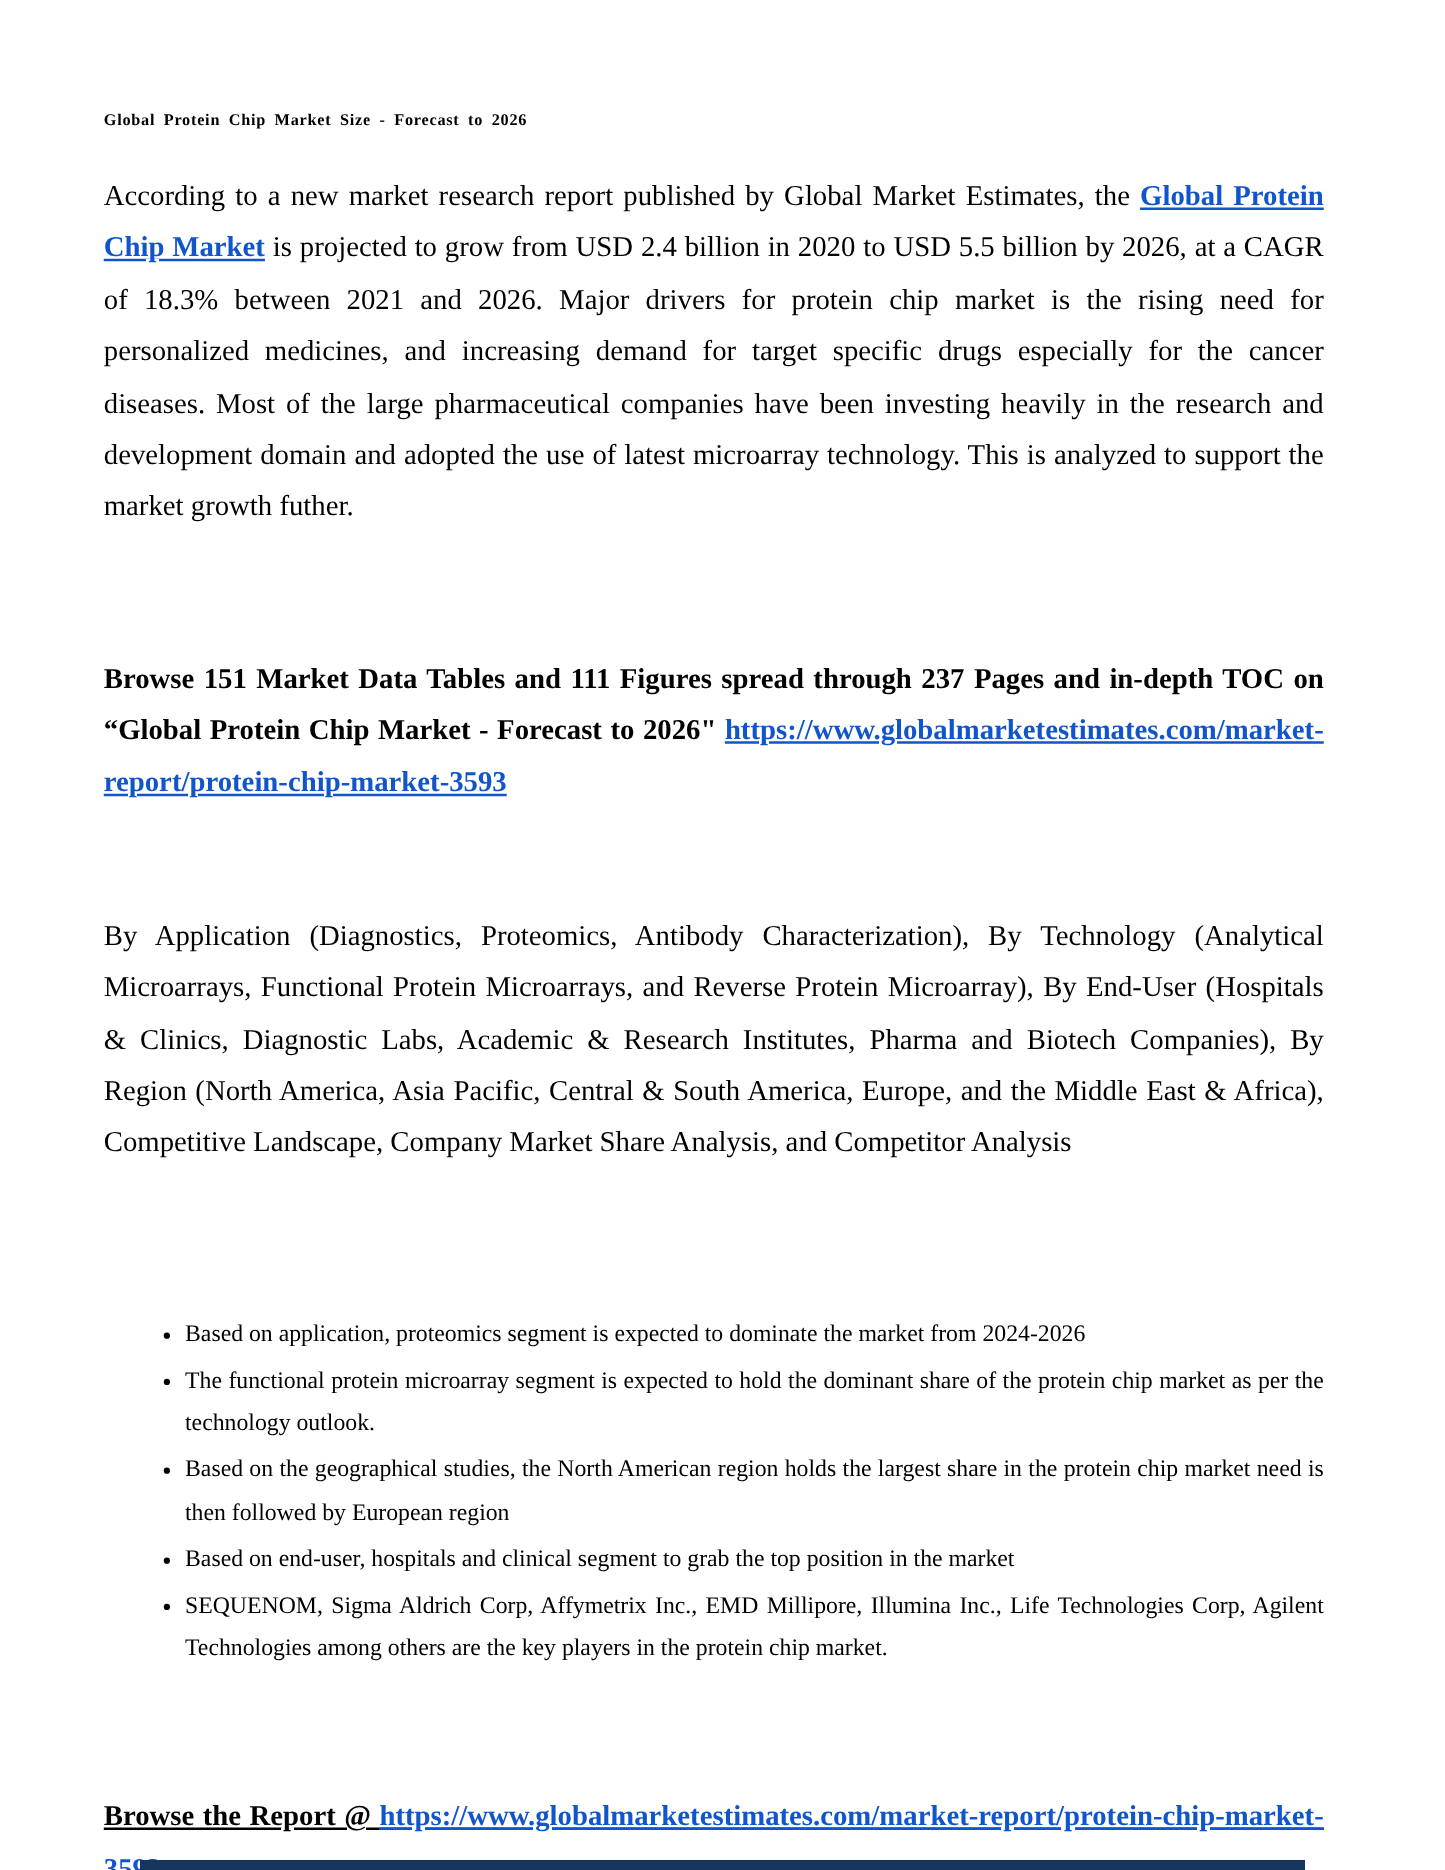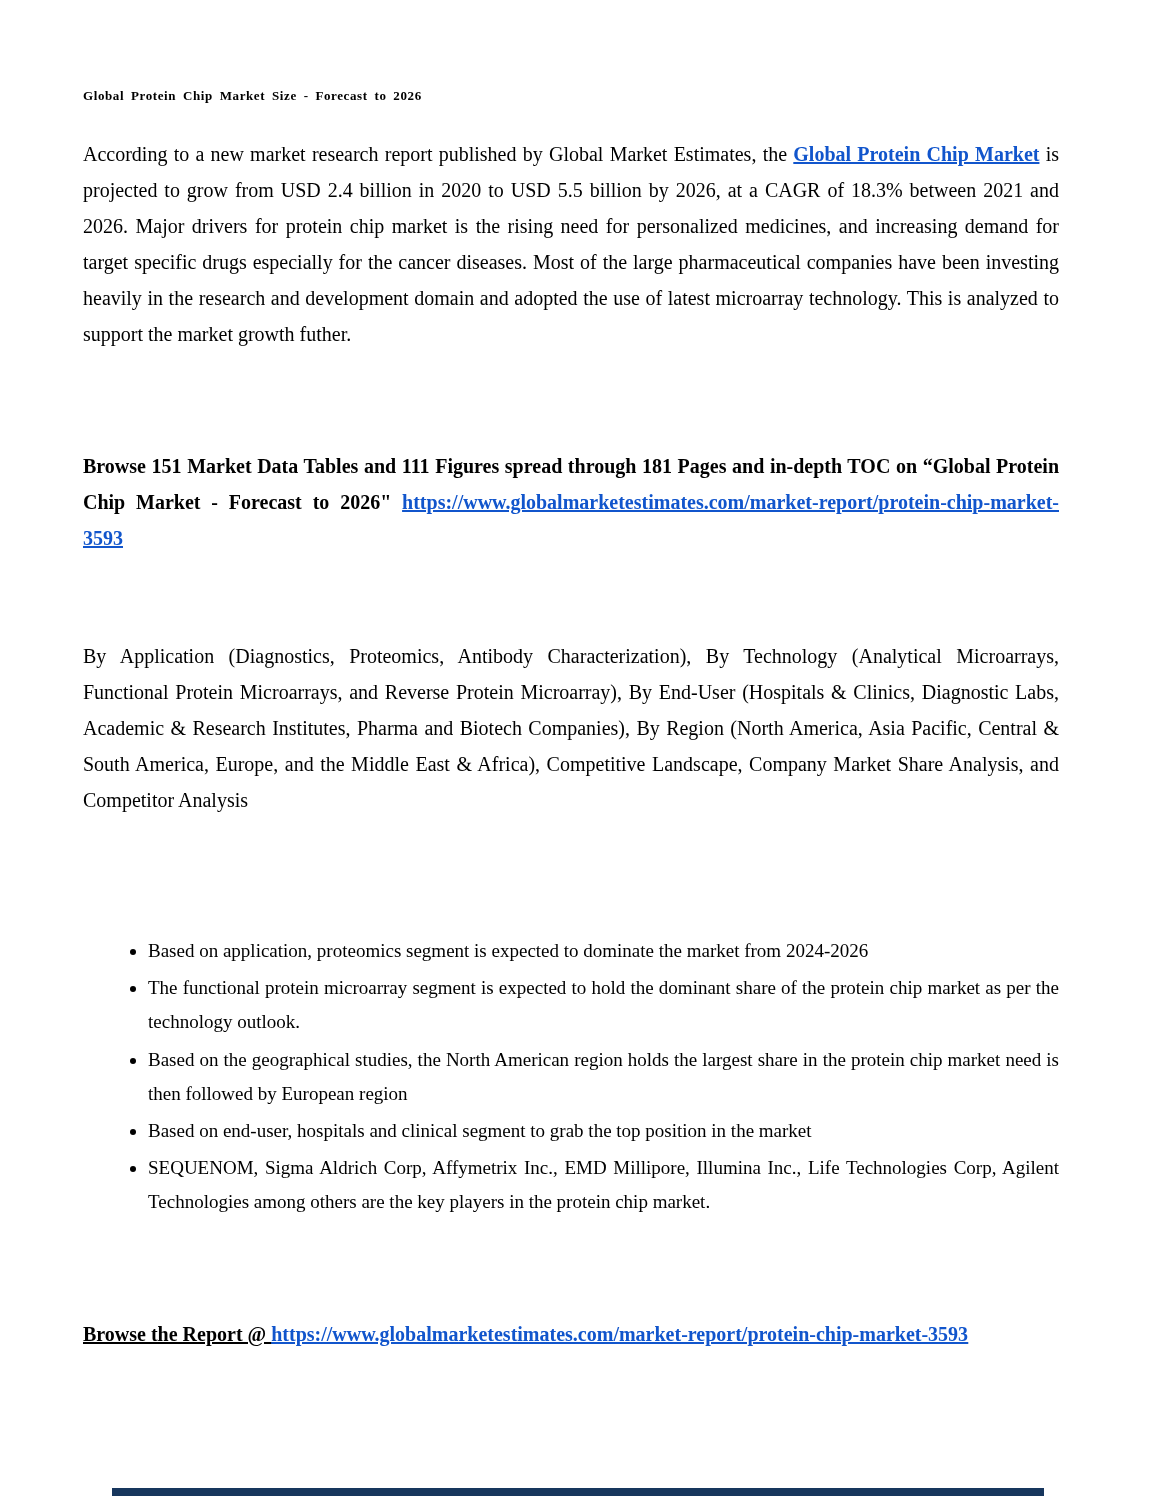--- a/index.html
+++ b/index.html
@@ -20,21 +20,21 @@
     padding: 88px 97px 0 83px;
   }
   .title {
     font-size: 13px;
     font-weight: bold;
     letter-spacing: 0.6px;
     word-spacing: 3px;
     margin: 0 0 32px 0;
   }
   .para {
-    font-size: 20px;
+    font-size: 23px;
     line-height: 1.8;
     text-align: justify;
     margin: 0;
   }
   .bold { font-weight: bold; }
   .link {
     color: #1155CC;
     text-decoration: underline;
     overflow-wrap: break-word;
   }
@@ -69,21 +69,21 @@
 </style>
 </head>
 <body>
 
 <div class="doc">
 
   <h1 class="title">Global Protein Chip Market Size - Forecast to 2026</h1>
 
   <p class="para intro"><span>According to a new market research report published by Global Market Estimates, the </span><a class="link bold" href="#">Global Protein Chip Market</a><span> is projected to grow from USD 2.4 billion in 2020 to USD 5.5 billion by 2026, at a CAGR of 18.3% between 2021 and 2026. Major drivers for protein chip market is the rising need for personalized medicines, and increasing demand for target specific drugs especially for the cancer diseases. Most of the large pharmaceutical companies have been investing heavily in the research and development domain and adopted the use of latest microarray technology. This is analyzed to support the market growth futher.</span></p>
 
-  <p class="para bold browse-toc"><span>Browse 151 Market Data Tables and 111 Figures spread through 181 Pages and in-depth TOC on “Global Protein Chip Market - Forecast to 2026" </span><a class="link bold" href="#">https://www.globalmarketestimates.com/market-report/protein-chip-market-3593</a></p>
+  <p class="para bold browse-toc"><span>Browse 151 Market Data Tables and 111 Figures spread through 237 Pages and in-depth TOC on “Global Protein Chip Market - Forecast to 2026" </span><a class="link bold" href="#">https://www.globalmarketestimates.com/market-report/protein-chip-market-3593</a></p>
 
   <p class="para segments">By Application (Diagnostics, Proteomics, Antibody Characterization), By Technology (Analytical Microarrays, Functional Protein Microarrays, and Reverse Protein Microarray), By End-User (Hospitals &amp; Clinics, Diagnostic Labs, Academic &amp; Research Institutes, Pharma and Biotech Companies), By Region (North America, Asia Pacific, Central &amp; South America, Europe, and the Middle East &amp; Africa), Competitive Landscape, Company Market Share Analysis, and Competitor Analysis</p>
 
 
   <ul class="insights">
     <li>Based on application, proteomics segment is expected to dominate the market from 2024-2026</li>
     <li>The functional protein microarray segment is expected to hold the dominant share of the protein chip market as per the technology outlook.</li>
     <li>Based on the geographical studies, the North American region holds the largest share in the protein chip market need is then followed by European region</li>
     <li>Based on end-user, hospitals and clinical segment to grab the top position in the market</li>
     <li>SEQUENOM, Sigma Aldrich Corp, Affymetrix Inc., EMD Millipore, Illumina Inc., Life Technologies Corp, Agilent Technologies among others are the key players in the protein chip market.</li>

